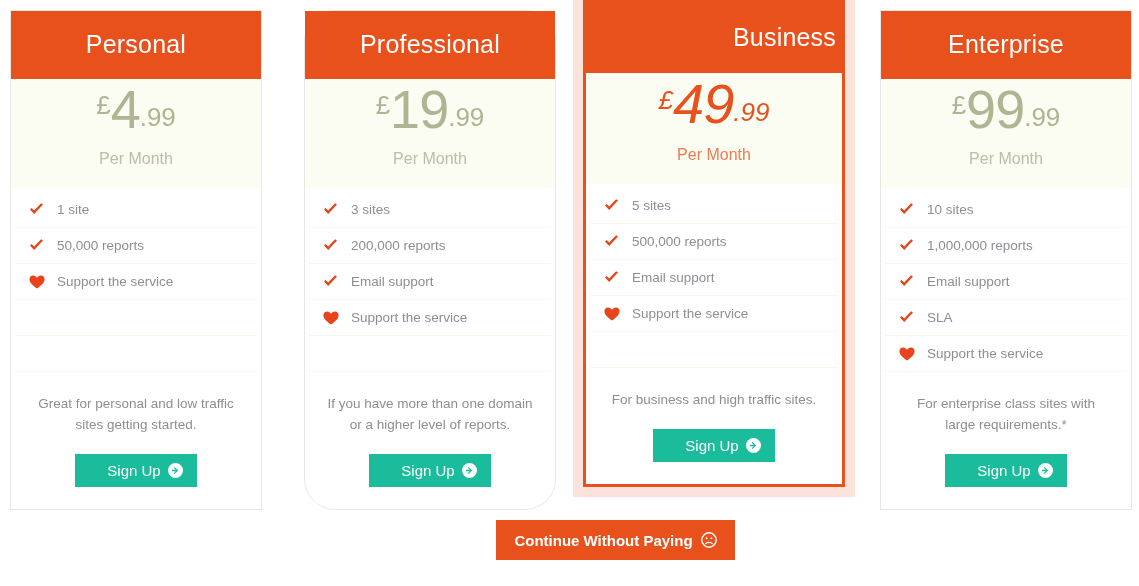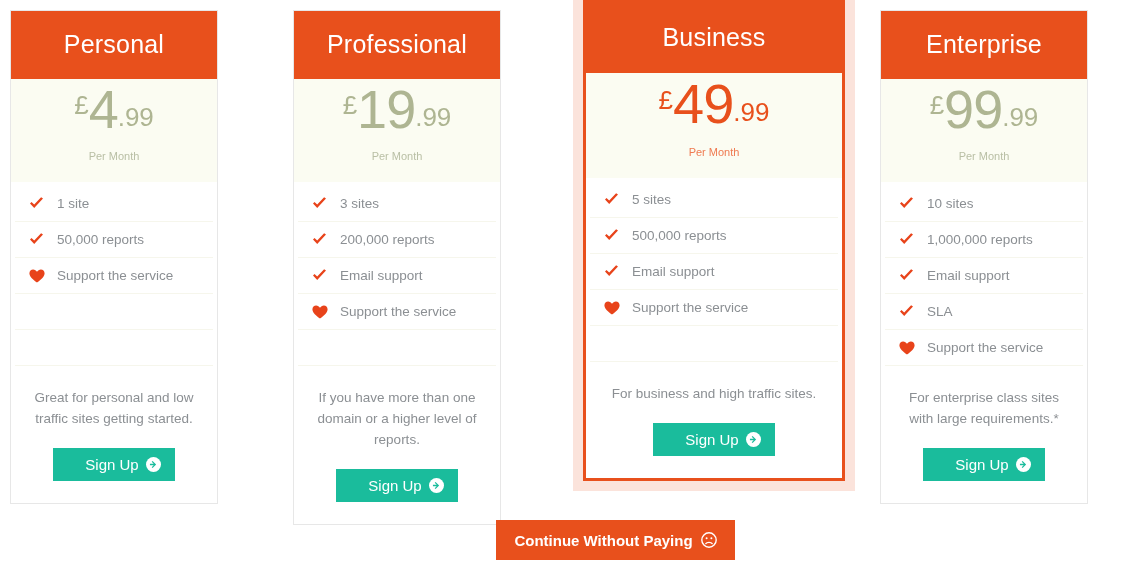--- a/index.html
+++ b/index.html
@@ -22,29 +22,29 @@
     width: 1139px;
     height: 500px;
     display: flex;
     align-items: flex-start;
     justify-content: flex-start;
   }
 
   .plan {
     position: absolute;
     top: 10px;
-    width: 208px;
+    width: 252px;
     background: #ffffff;
     border: 1px solid #e7e7e7;
     box-sizing: border-box;
     display: flex;
     flex-direction: column;
   }
   .plan-0 { left: 10px; }
-  .plan-1 { left: 293px; }
+  .plan-1 { left: 304px; border-radius: 31px; }
   .plan-3 { left: 880px; }
 
   .plan.featured {
     top: 0px;
     left: 583px;
     width: 262px;
     border: 3px solid #e8501c;
     box-shadow: 0 0 0 10px rgba(232, 80, 28, 0.16);
     z-index: 5;
   }
@@ -55,20 +55,21 @@
     text-align: center;
     font-size: 25px;
     font-weight: 400;
     line-height: 1;
     padding: 21px 6px 22px 6px;
     letter-spacing: 0.2px;
   }
   .plan.featured .plan-header {
     font-size: 25px;
     padding: 22px 6px 23px 6px;
+    text-align: right;
   }
 
   .plan-price-box {
     background: #fbfcf2;
     text-align: center;
     padding: 3px 6px 20px 6px;
   }
   .price-line {
     color: #aeb592;
     line-height: 1;
@@ -81,25 +82,25 @@
   .price-major {
     font-size: 54px;
     letter-spacing: -1px;
   }
   .price-minor {
     font-size: 26px;
     vertical-align: 2px;
   }
   .per-month {
     color: #b9bfa5;
-    font-size: 11px;
+    font-size: 16px;
     margin-top: 14px;
   }
 
-  .plan.featured .price-line { color: #e8501c; }
+  .plan.featured .price-line { color: #e8501c; font-style: italic; }
   .plan.featured .per-month { color: #ef7a51; }
   .plan.featured .price-major { font-size: 56px; }
 
   .features {
     list-style: none;
     margin: 4px;
     padding: 0;
   }
   .feature {
     display: flex;

